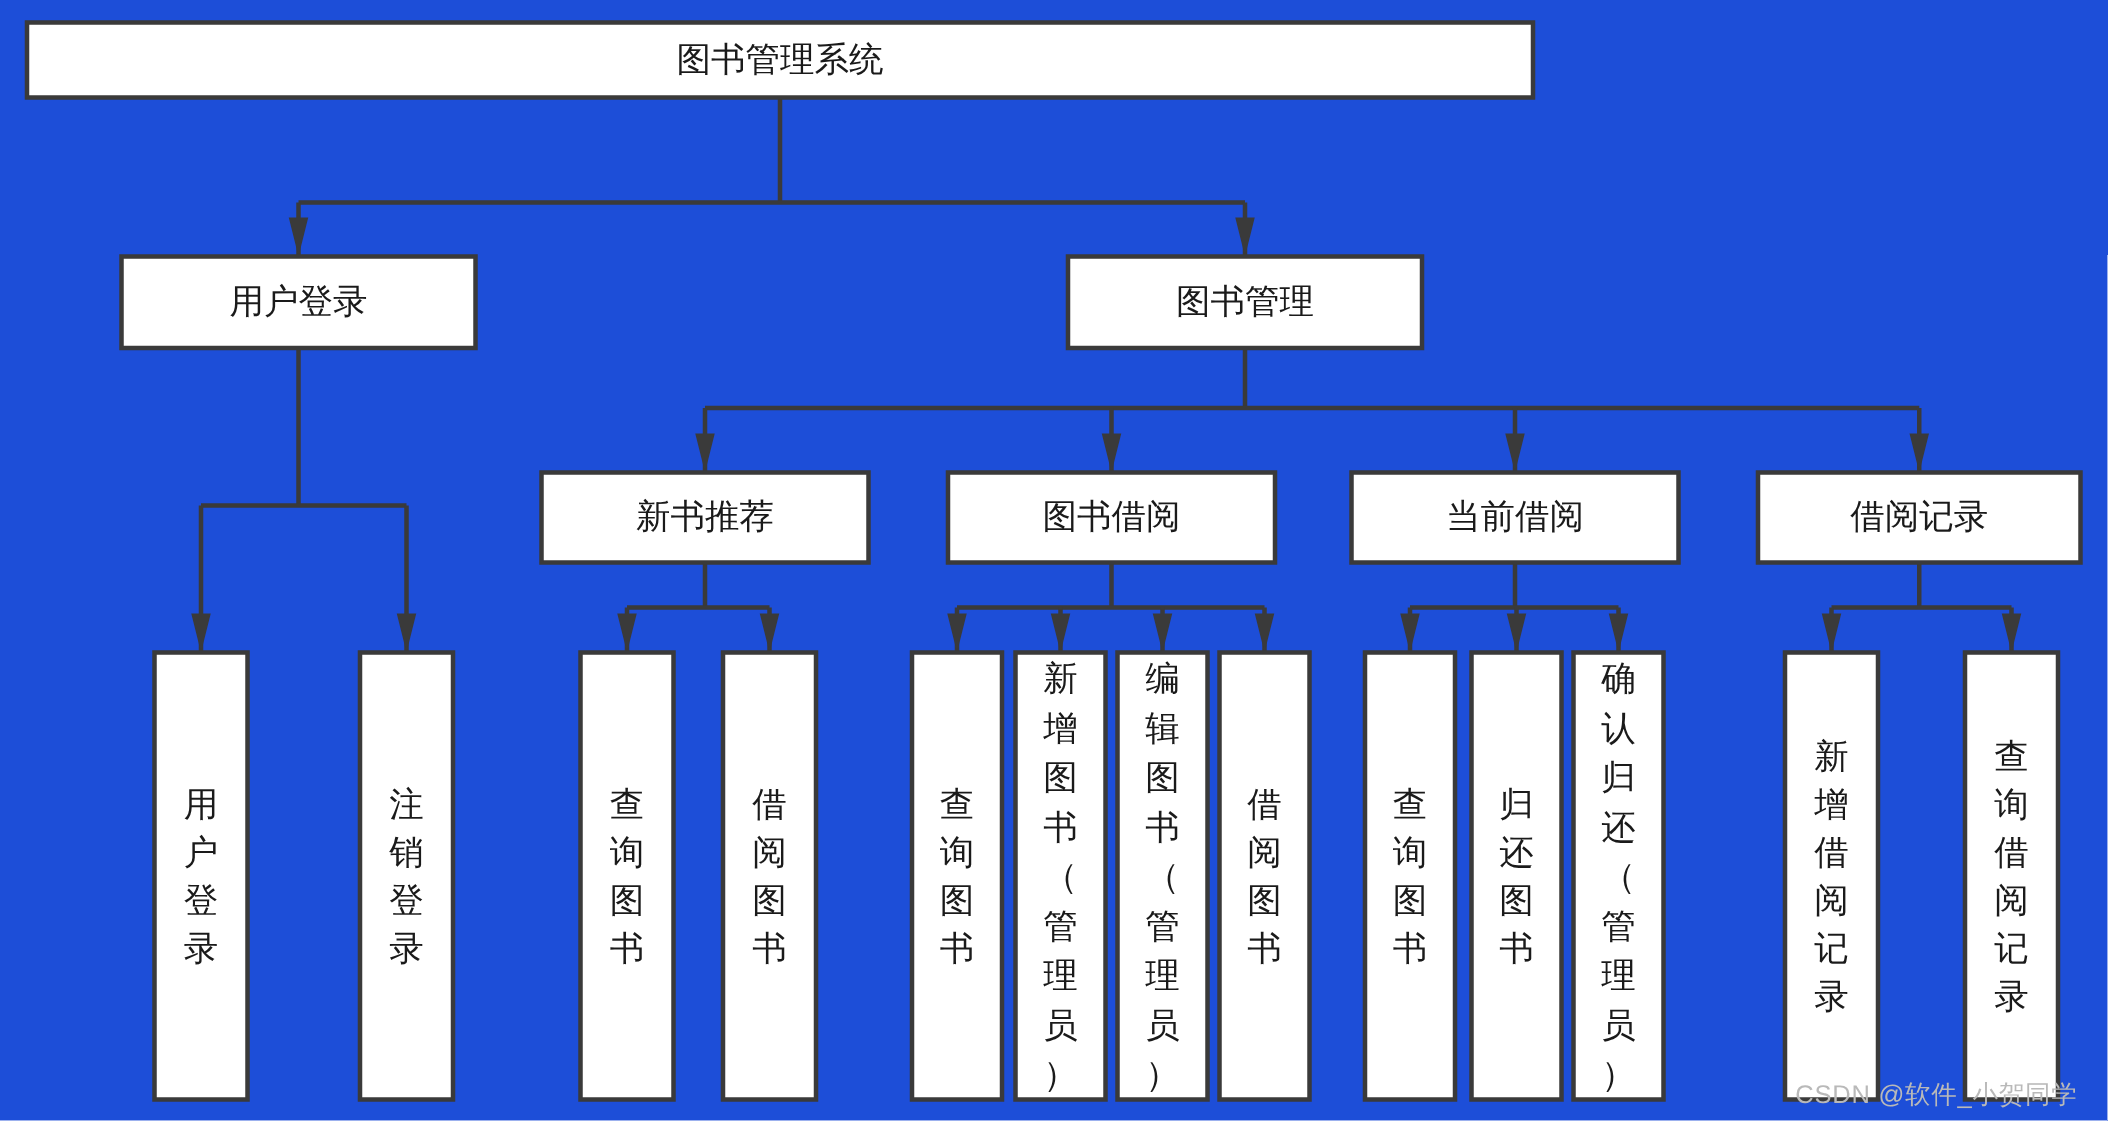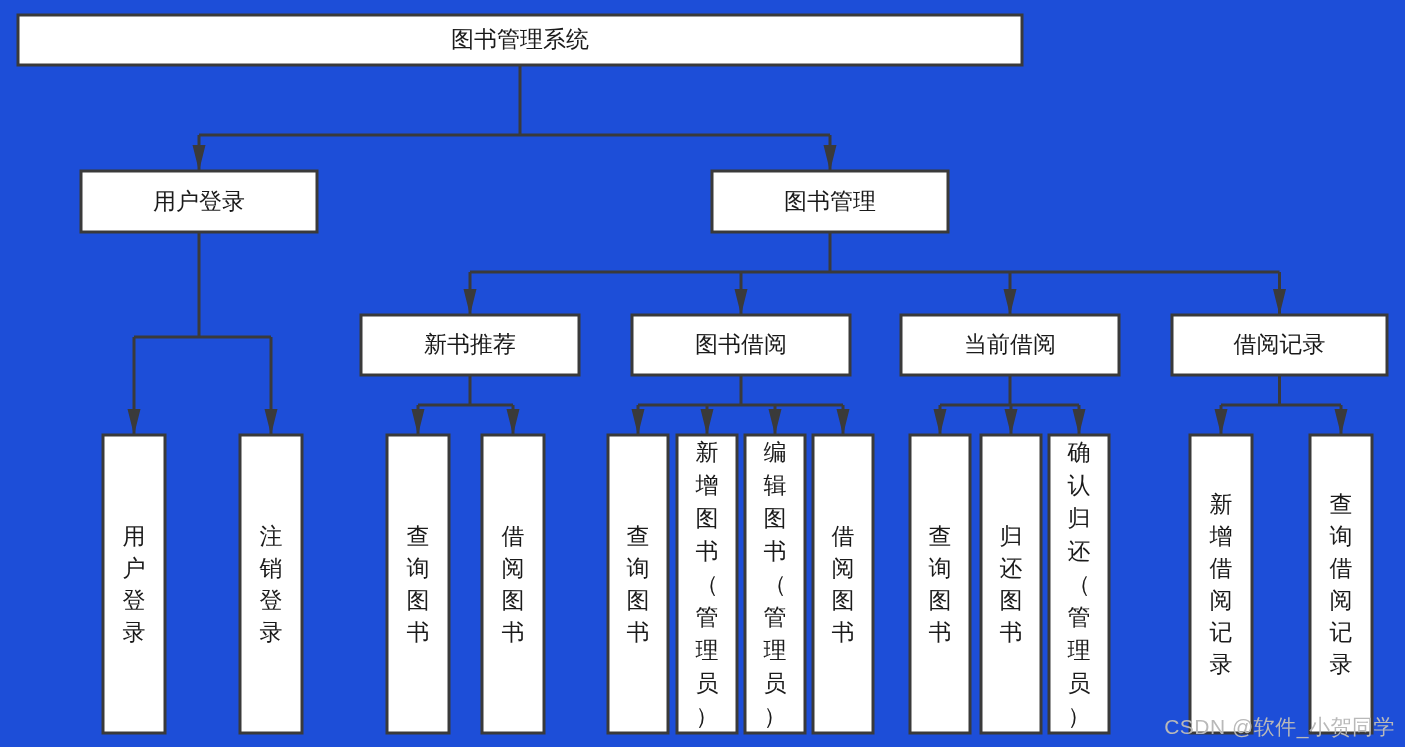--- a/index.html
+++ b/index.html
@@ -49,24 +49,24 @@
     dominant-baseline: middle;
   }
   .node-label-vertical {
     fill: #1a1a1a;
     font-family: "Liberation Sans", "DejaVu Sans", sans-serif;
     font-size: 23px;
     text-anchor: middle;
   }
   .watermark {
     position: absolute;
-    right: 10px;
+    right: 20px;
     bottom: 6px;
     font-family: "Liberation Sans", "DejaVu Sans", sans-serif;
-    font-size: 21px;
+    font-size: 17px;
     color: #b9b9b9;
     letter-spacing: 0.5px;
     white-space: nowrap;
     user-select: none;
   }
 </style>
 </head>
 <body>
 
 <div id="diagram-canvas">

